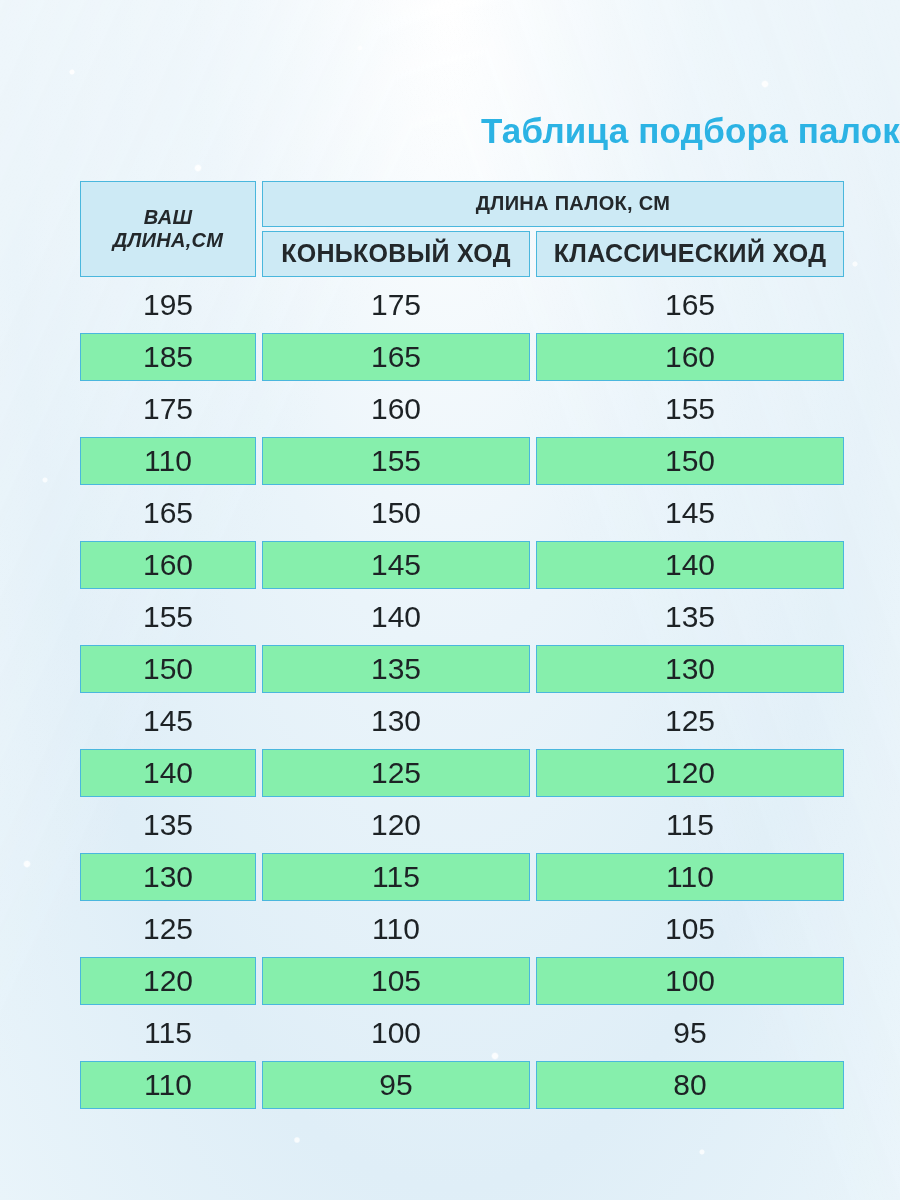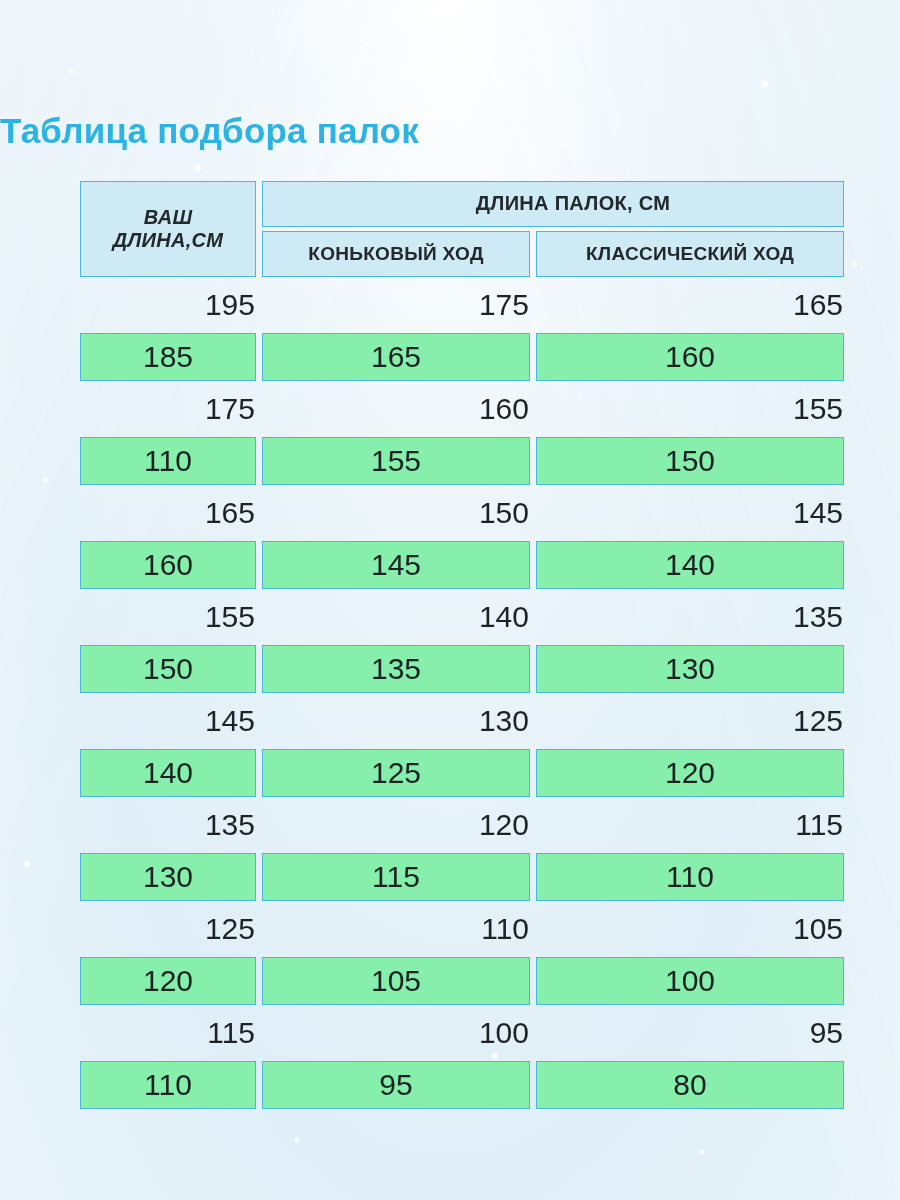--- a/index.html
+++ b/index.html
@@ -44,21 +44,21 @@
     opacity: 0.9;
   }
   #sheet {
     position: relative;
     z-index: 2;
     width: 900px;
     height: 1200px;
     box-sizing: border-box;
   }
   .title {
-    text-align: left;
+    text-align: right;
     color: #2cb3e4;
     font-size: 35px;
     font-weight: bold;
     letter-spacing: 0.2px;
     padding-top: 112px;
     line-height: 1.1;
   }
   .table-wrap {
     margin: 26px auto 0;
     width: 752px;
@@ -71,21 +71,21 @@
   }
   table.picker th,
   table.picker td {
     padding: 0;
     margin: 0;
   }
   .hcell {
     background: #cdeaf5;
     border: 1.6px solid #4ab7dd;
     color: #23282b;
-    font-size: 19px;
+    font-size: 25px;
     font-weight: bold;
     text-align: center;
     height: 44px;
     vertical-align: middle;
     letter-spacing: 0.3px;
   }
   .hcell.tall {
     height: 94px;
     font-size: 20px;
     line-height: 1.15;
@@ -103,21 +103,20 @@
     vertical-align: middle;
     font-weight: normal;
   }
   tr.striped .datacell {
     background: #86efac;
     border: 1.6px solid #4ab7dd;
   }
   tr.plain .datacell {
     background: transparent;
     border: 1.6px solid transparent;
-    text-align: right;
   }
   .col-h { width: 176px; }
   .col-s { width: 268px; }
   .col-c { width: 308px; }
 </style>
 </head>
 <body>
 
 <div id="backdrop"></div>
 

